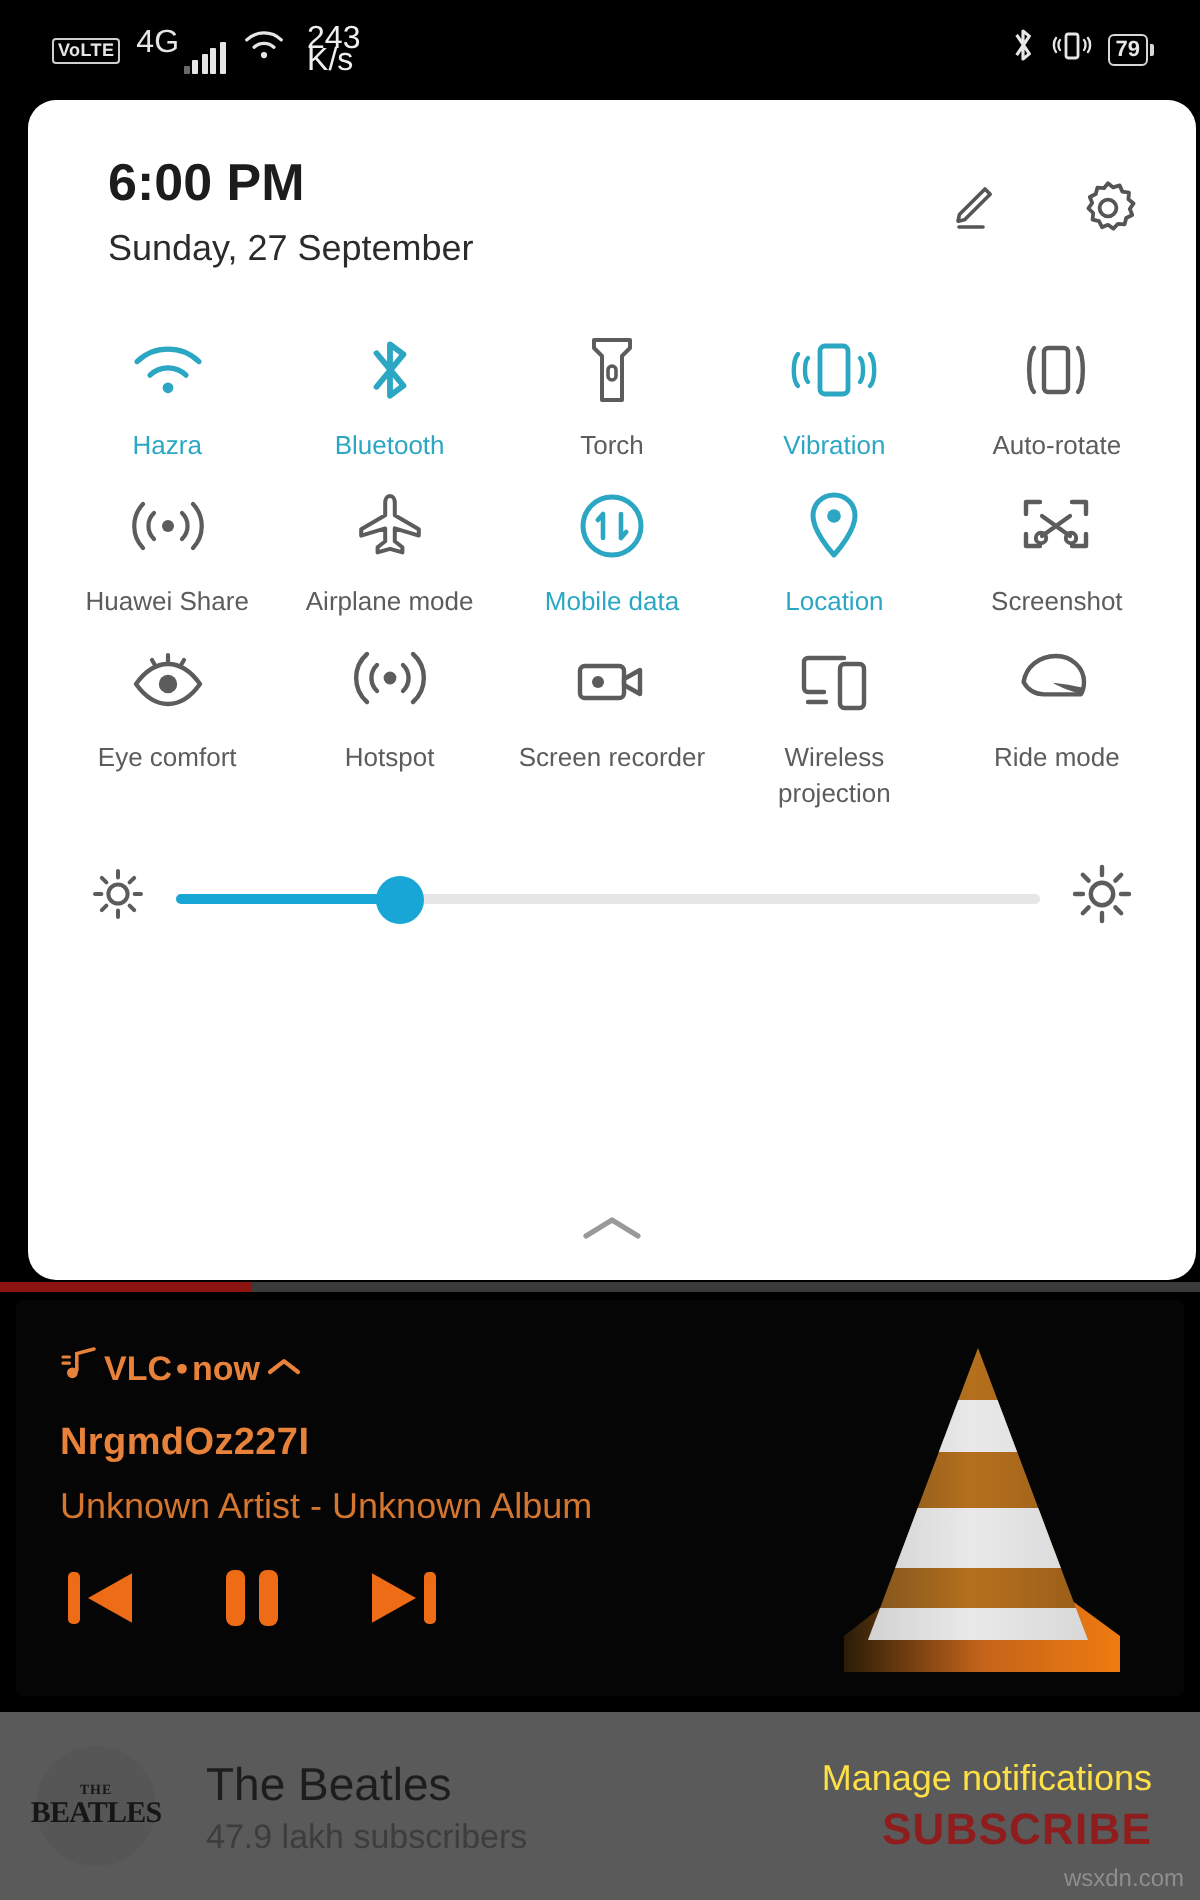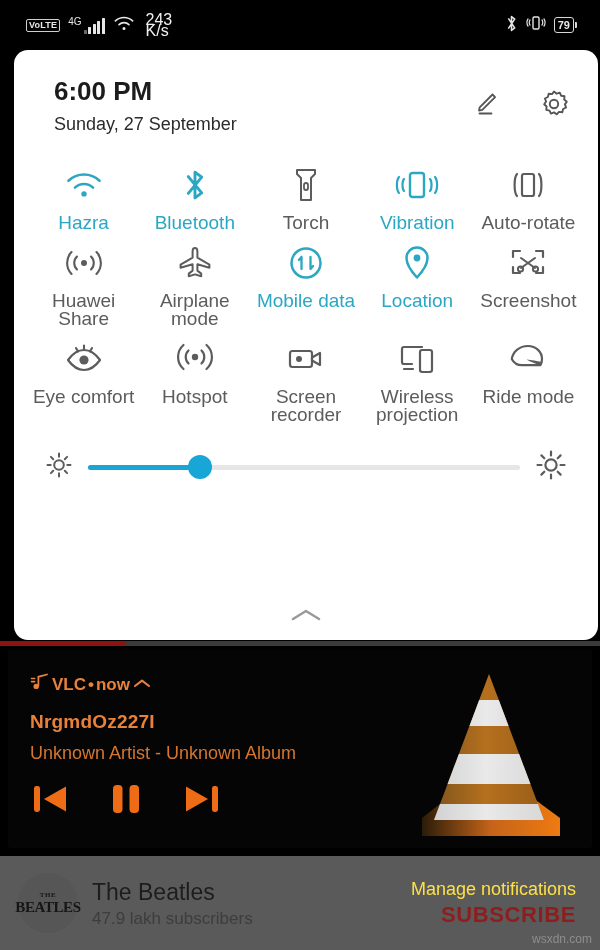--- a/index.html
+++ b/index.html
@@ -17,21 +17,21 @@
     display: flex; align-items: center; justify-content: space-between;
     padding: 0 26px; color: #e8e8e8;
   }
   .sb-left, .sb-right { display: flex; align-items: center; gap: 8px; }
   .volte-badge {
     border: 1.5px solid #cfcfcf; border-radius: 2px;
     font-size: 9px; font-weight: bold; letter-spacing: .2px;
     padding: 1px 2px; line-height: 1; color: #e6e6e6;
   }
   .sig-wrap { display: flex; align-items: flex-end; gap: 2px; }
-  .sig-label { font-size: 10px; line-height: 1; margin-bottom: 7px; color: #e6e6e6; }
+  .sig-label { font-size: 16px; line-height: 1; margin-bottom: 7px; color: #e6e6e6; }
   .bars { display: flex; align-items: flex-end; gap: 1.5px; height: 15px; }
   .bars i { width: 3px; background: #e6e6e6; display: block; border-radius: .5px; }
   .bars i:nth-child(1) { height: 4px; opacity: .45; }
   .bars i:nth-child(2) { height: 7px; }
   .bars i:nth-child(3) { height: 10px; }
   .bars i:nth-child(4) { height: 13px; }
   .bars i:nth-child(5) { height: 16px; }
   .netspeed {
     font-size: 16px; line-height: 11px; color: #f0f0f0;
     margin-left: 3px;
@@ -65,21 +65,21 @@
   .tiles { padding: 18px 14px 0 14px; }
   .trow { display: flex; }
   .tile {
     flex: 1 1 0; display: flex; flex-direction: column;
     align-items: center; justify-content: flex-start;
     padding-top: 8px; min-width: 0;
   }
   .tile-icon { height: 46px; display: flex; align-items: center; justify-content: center; }
   .tile-icon svg { display: block; }
   .tile-label {
-    font-size: 19px; text-align: center; line-height: 18px;
+    font-size: 13px; text-align: center; line-height: 18px;
     margin-top: 6px; color: #5c5c5c; padding: 0 2px;
   }
   .tile.on .tile-label { color: #2ba7c4; }
 
   
   .brightness {
     display: flex; align-items: center; gap: 14px;
     padding: 20px 30px 0 30px; margin-top: 4px;
   }
   .track {
@@ -126,20 +126,21 @@
   .cone {
     position: absolute; right: 8px; bottom: 0; width: 190px; height: 190px;
     z-index: 1;
   }
 
   
   .yt-card {
     position: absolute; top: 856px; left: 0; width: 600px; height: 94px;
     background: #5a5a5a; display: flex; align-items: center;
     padding: 0 18px;
+    gap: 11px;
   }
   .yt-avatar {
     width: 60px; height: 60px; border-radius: 50%;
     background: #565656; display: flex; align-items: center;
     justify-content: center; flex: none;
   }
   .beatles-logo { text-align: center; line-height: 1; color: #161616; }
   .beatles-the { font-size: 7px; font-weight: bold; letter-spacing: .5px; font-family: "Liberation Serif", serif; }
   .beatles-name {
     font-size: 15px; font-weight: bold; letter-spacing: -.4px;

